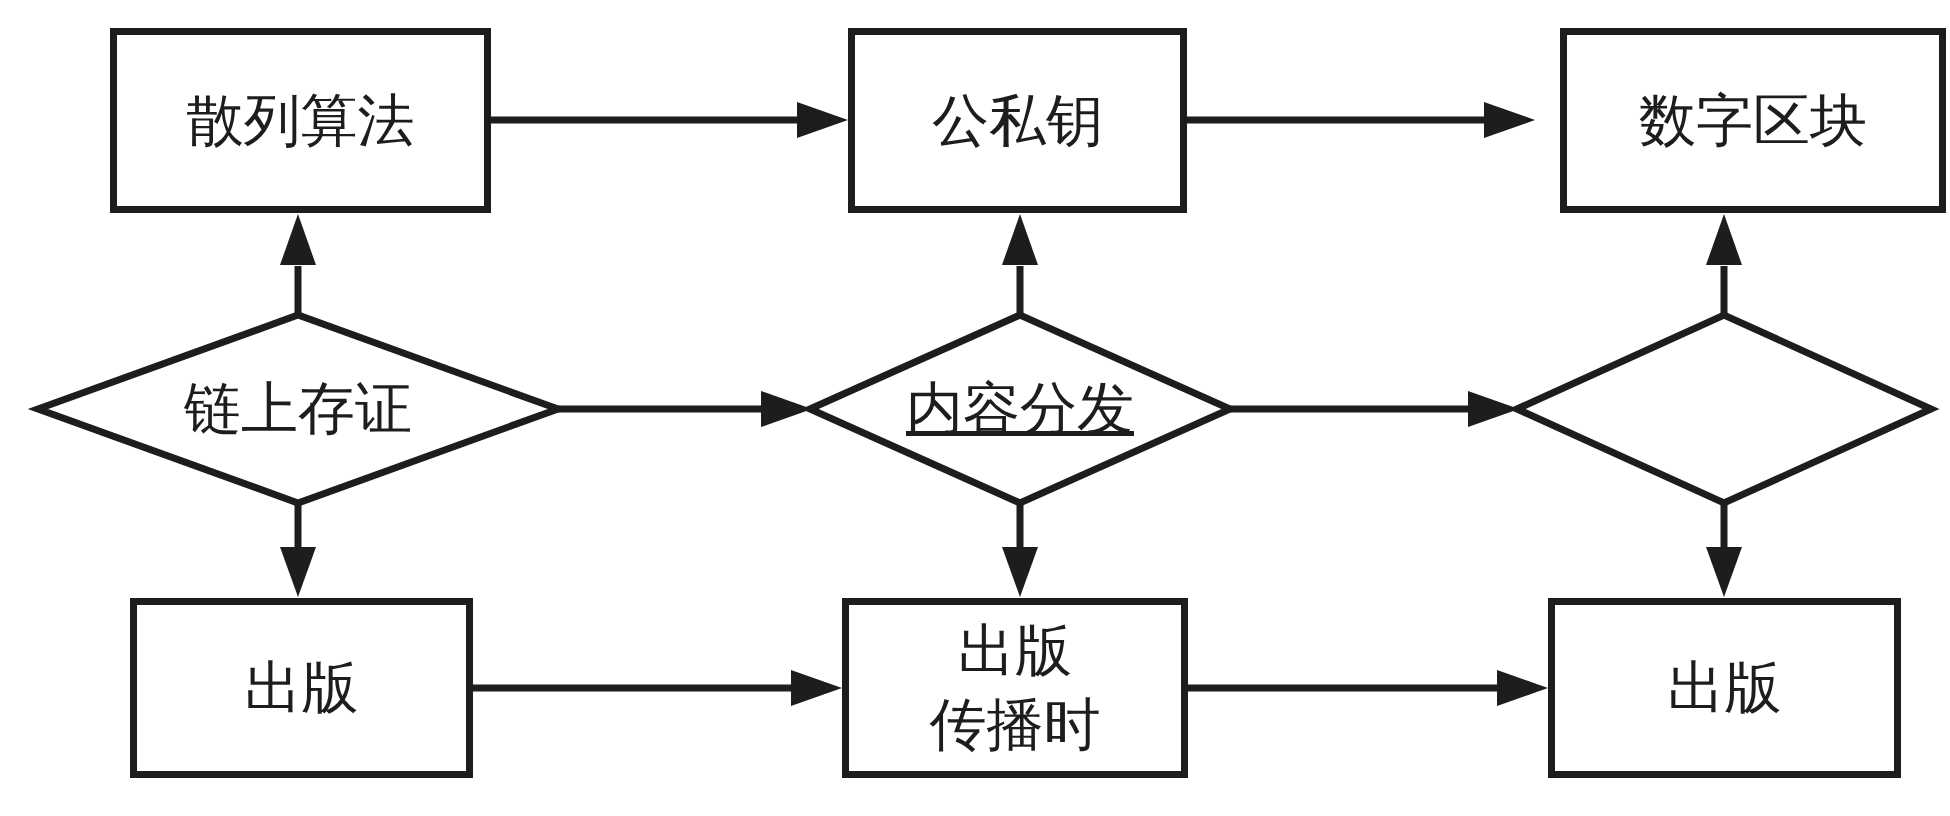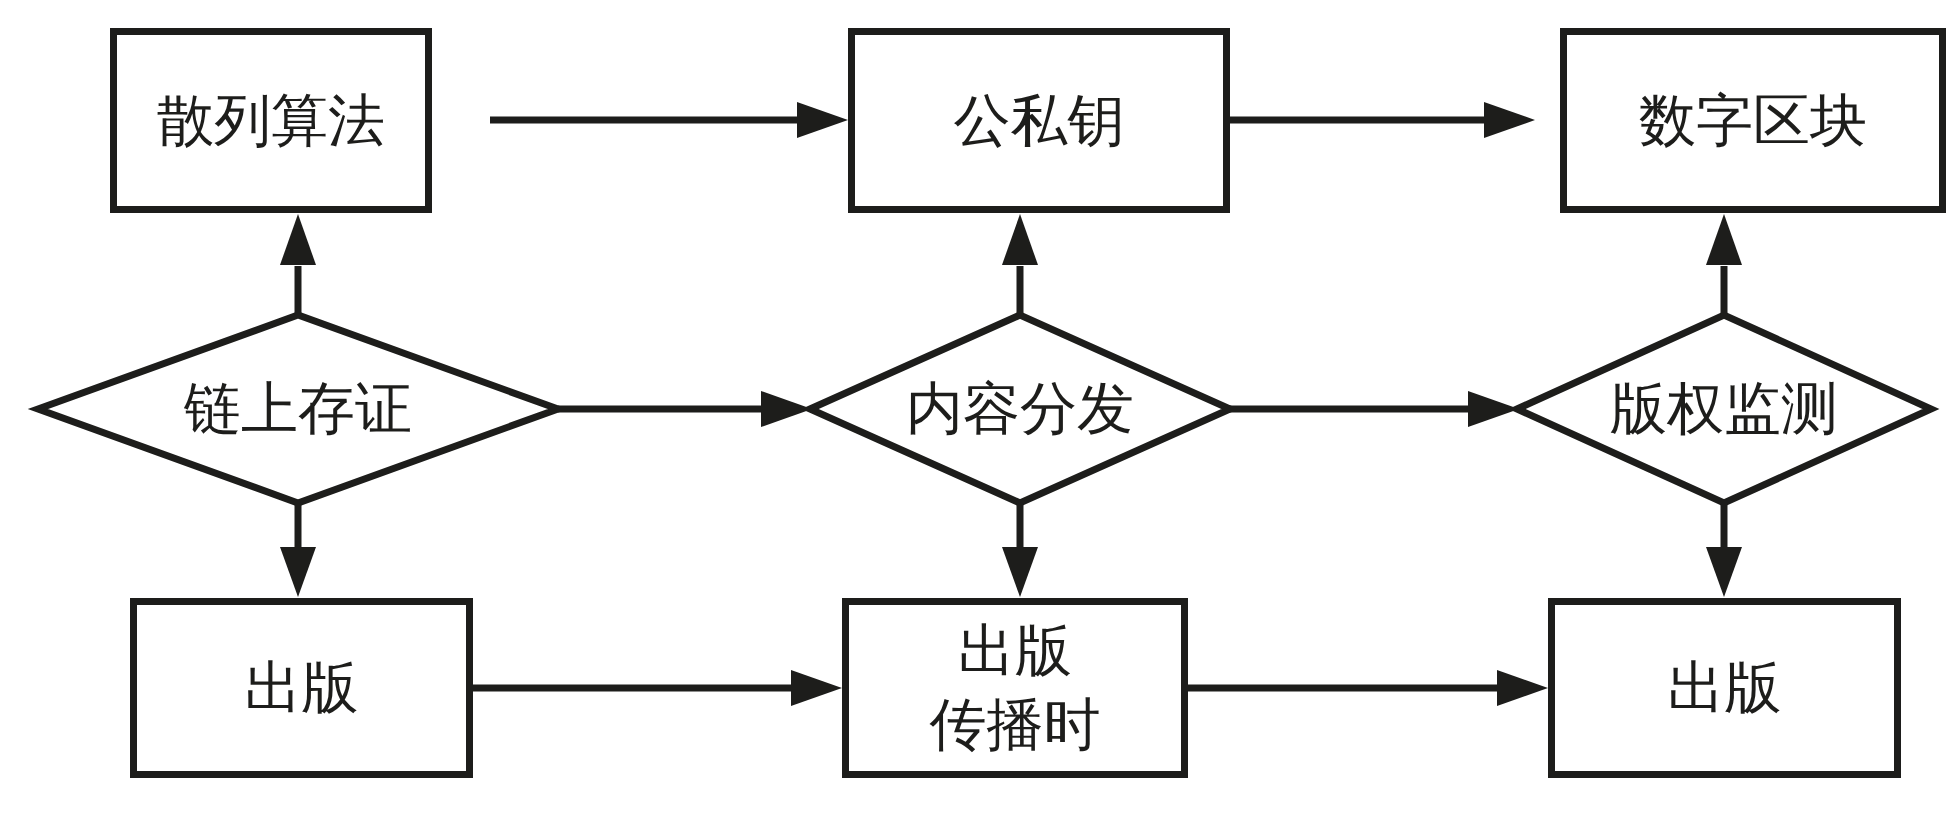--- a/index.html
+++ b/index.html
@@ -30,36 +30,36 @@
     background: #ffffff;
     display: flex;
     flex-direction: column;
     align-items: center;
     justify-content: center;
     text-align: center;
     font-size: 57px;
     line-height: 74px;
     white-space: nowrap;
   }
-  .box-top-left     { left: 110px;  top: 28px;  width: 322px; height: 185px; }
-  .box-top-center   { left: 848px;  top: 28px;  width: 382px; height: 185px; }
+  .box-top-left     { left: 110px;  top: 28px;  width: 381px; height: 185px; }
+  .box-top-center   { left: 848px;  top: 28px;  width: 339px; height: 185px; }
   .box-top-right    { left: 1535px; top: 28px;  width: 386px; height: 185px; margin-left: 25px; }
   .box-bottom-left  { left: 130px;  top: 598px; width: 343px; height: 180px; }
   .box-bottom-center{ left: 842px;  top: 598px; width: 346px; height: 180px; }
   .box-bottom-right { left: 1548px; top: 598px; width: 353px; height: 180px; }
   .diamond-label {
     position: absolute;
     transform: translate(-50%, -50%);
     font-size: 57px;
     line-height: 74px;
     white-space: nowrap;
     text-align: center;
   }
   .diamond-label-left   { left: 298px;  top: 409px; text-align: center; }
-  .diamond-label-center { left: 1020px; top: 409px; }
+  .diamond-label-center { left: 1020px; top: 409px; text-decoration: underline; }
   .diamond-label-right  { left: 1724px; top: 409px; }
 </style>
 </head>
 <body>
 
 <div class="canvas">
 
   <svg class="edges-layer" viewBox="0 0 1950 816" xmlns="http://www.w3.org/2000/svg">
 
     <polygon points="38,409 298,315 558,409 298,503" fill="#ffffff" stroke="#1d1d1b" stroke-width="7"></polygon>
@@ -136,15 +136,14 @@
   <div class="box box-bottom-center">
     <span>出版</span>
     <span>传播时</span>
   </div>
   <div class="box box-bottom-right">
     <span>出版</span>
   </div>
 
   <div class="diamond-label diamond-label-left">链上存证</div>
   <div class="diamond-label diamond-label-center">内容分发</div>
-  <div class="diamond-label diamond-label-right">版权监测</div>
 
 </div>
 
 </body></html>

